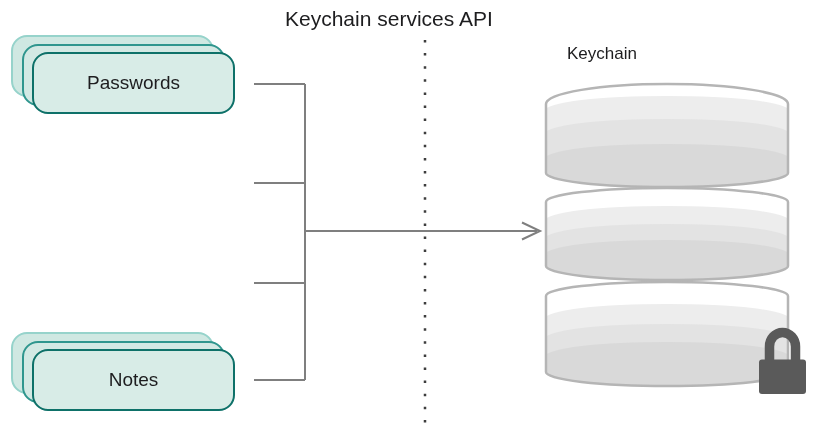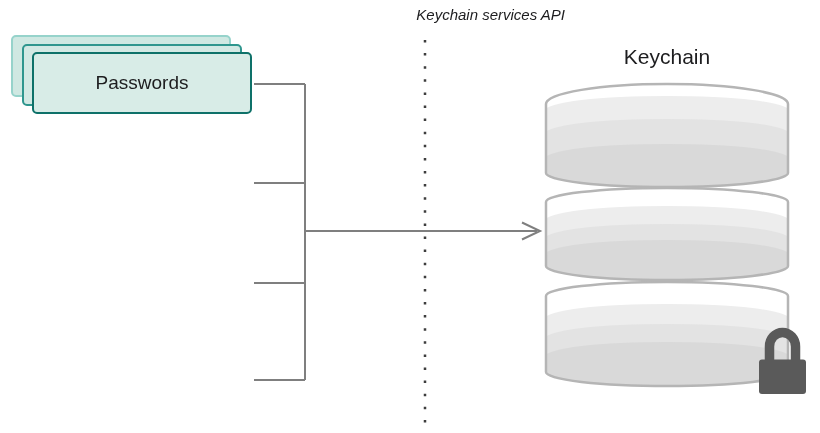--- a/index.html
+++ b/index.html
@@ -23,33 +23,32 @@
     position:relative;
     width:820px;height:433px;
     background:#ffffff;
     font-family:"Liberation Sans", sans-serif;
     color:var(--text-color);
     overflow:hidden;
   }
   .diagram-svg{position:absolute;left:0;top:0;}
   .api-title{
     position:absolute;left:285px;top:6px;width:280px;
-    text-align:right;font-size:15px;line-height:1.2;
+    text-align:left;font-size:21px;line-height:1.2;
     color:var(--text-color);
-    font-style:italic;
   }
   .keychain-title{
     position:absolute;left:567px;top:44px;width:200px;
-    text-align:center;font-size:21px;line-height:1.2;
+    text-align:left;font-size:17px;line-height:1.2;
     color:var(--text-color);
   }
   .stack{position:absolute;width:245px;height:81px;}
   .card{
-    position:absolute;width:220px;height:62px;
-    box-sizing:border-box;border-radius:5px;
+    position:absolute;width:203px;height:62px;
+    box-sizing:border-box;border-radius:16px;
     border:2.5px solid var(--card-border);
     background:var(--card-fill);
   }
   .card.back{left:0;top:0;border-color:var(--card-back-border);background:var(--card-back-fill);}
   .card.mid{left:10.5px;top:8.5px;border-color:var(--card-mid-border);background:var(--card-mid-fill);}
   .card.front{
     left:21px;top:17px;
     display:flex;align-items:center;justify-content:center;
   }
   .card-label{
@@ -139,14 +138,21 @@
   <div class="stack" style="left:11px;top:35px">
     <div class="card back"></div>
     <div class="card mid"></div>
     <div class="card front">
       <span class="card-label">Passwords</span>
     </div>
   </div>
 
 
 
+  <div class="stack" style="left:11px;top:332px">
+    <div class="card back"></div>
+    <div class="card mid"></div>
+    <div class="card front">
+      <span class="card-label">Notes</span>
+    </div>
+  </div>
 
 </div>
 
 </body></html>

